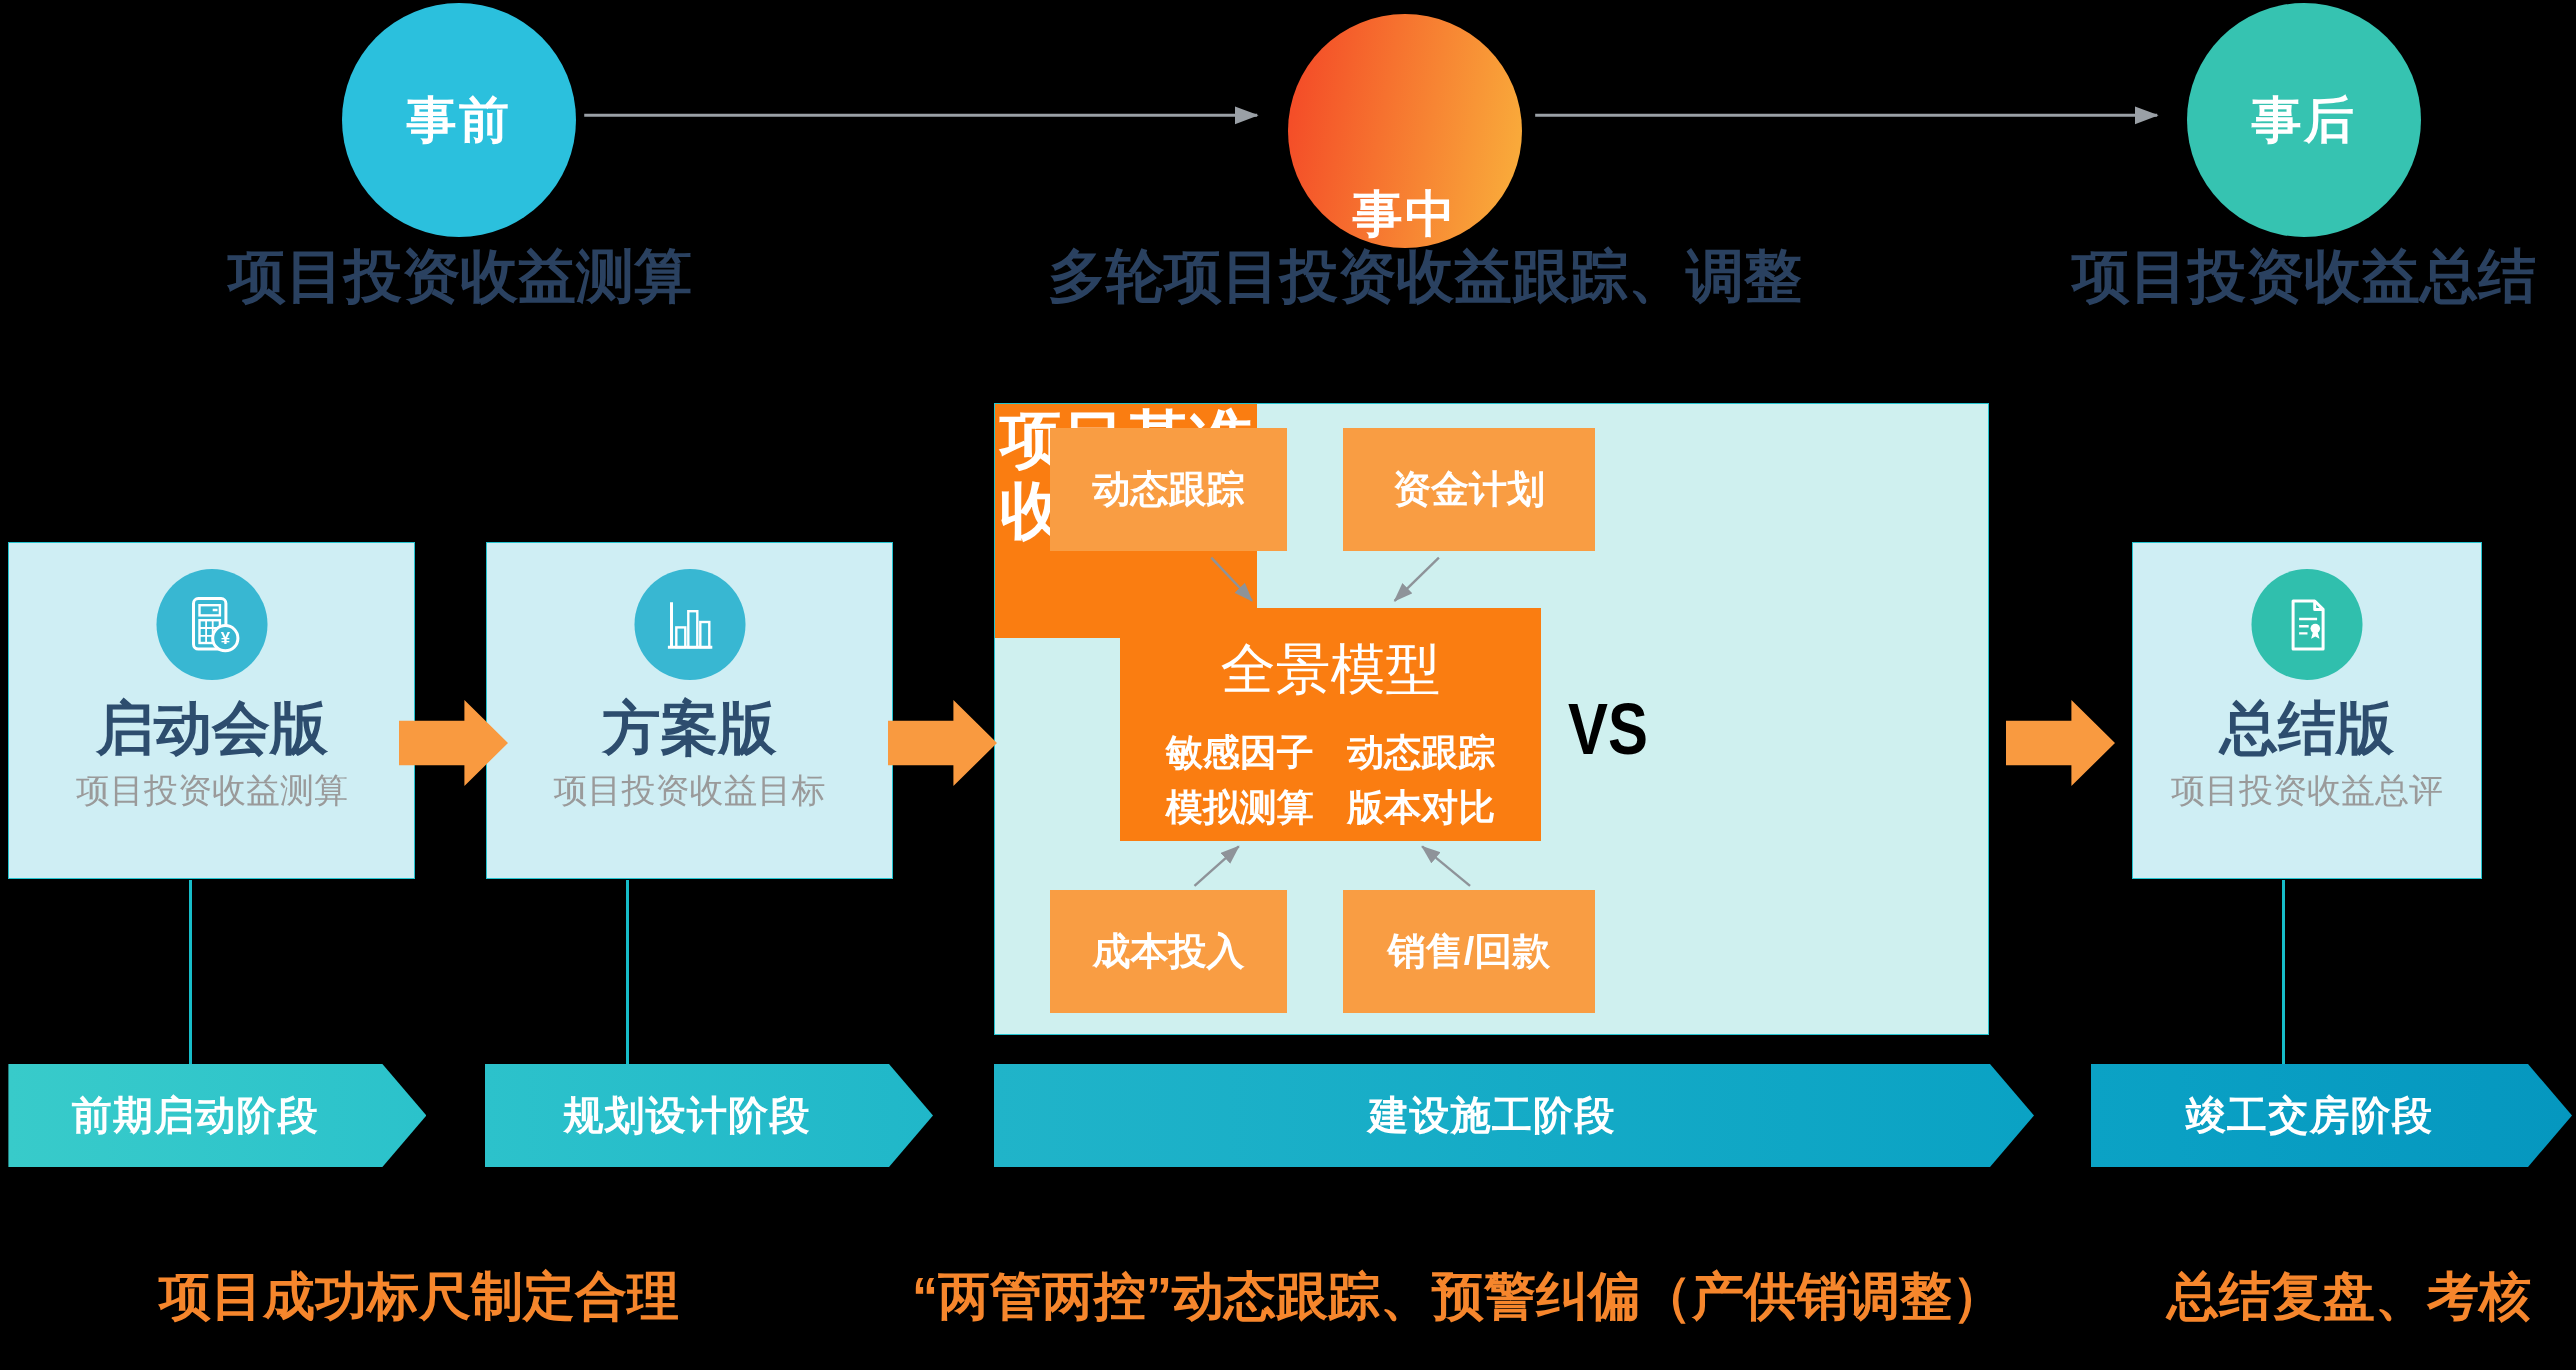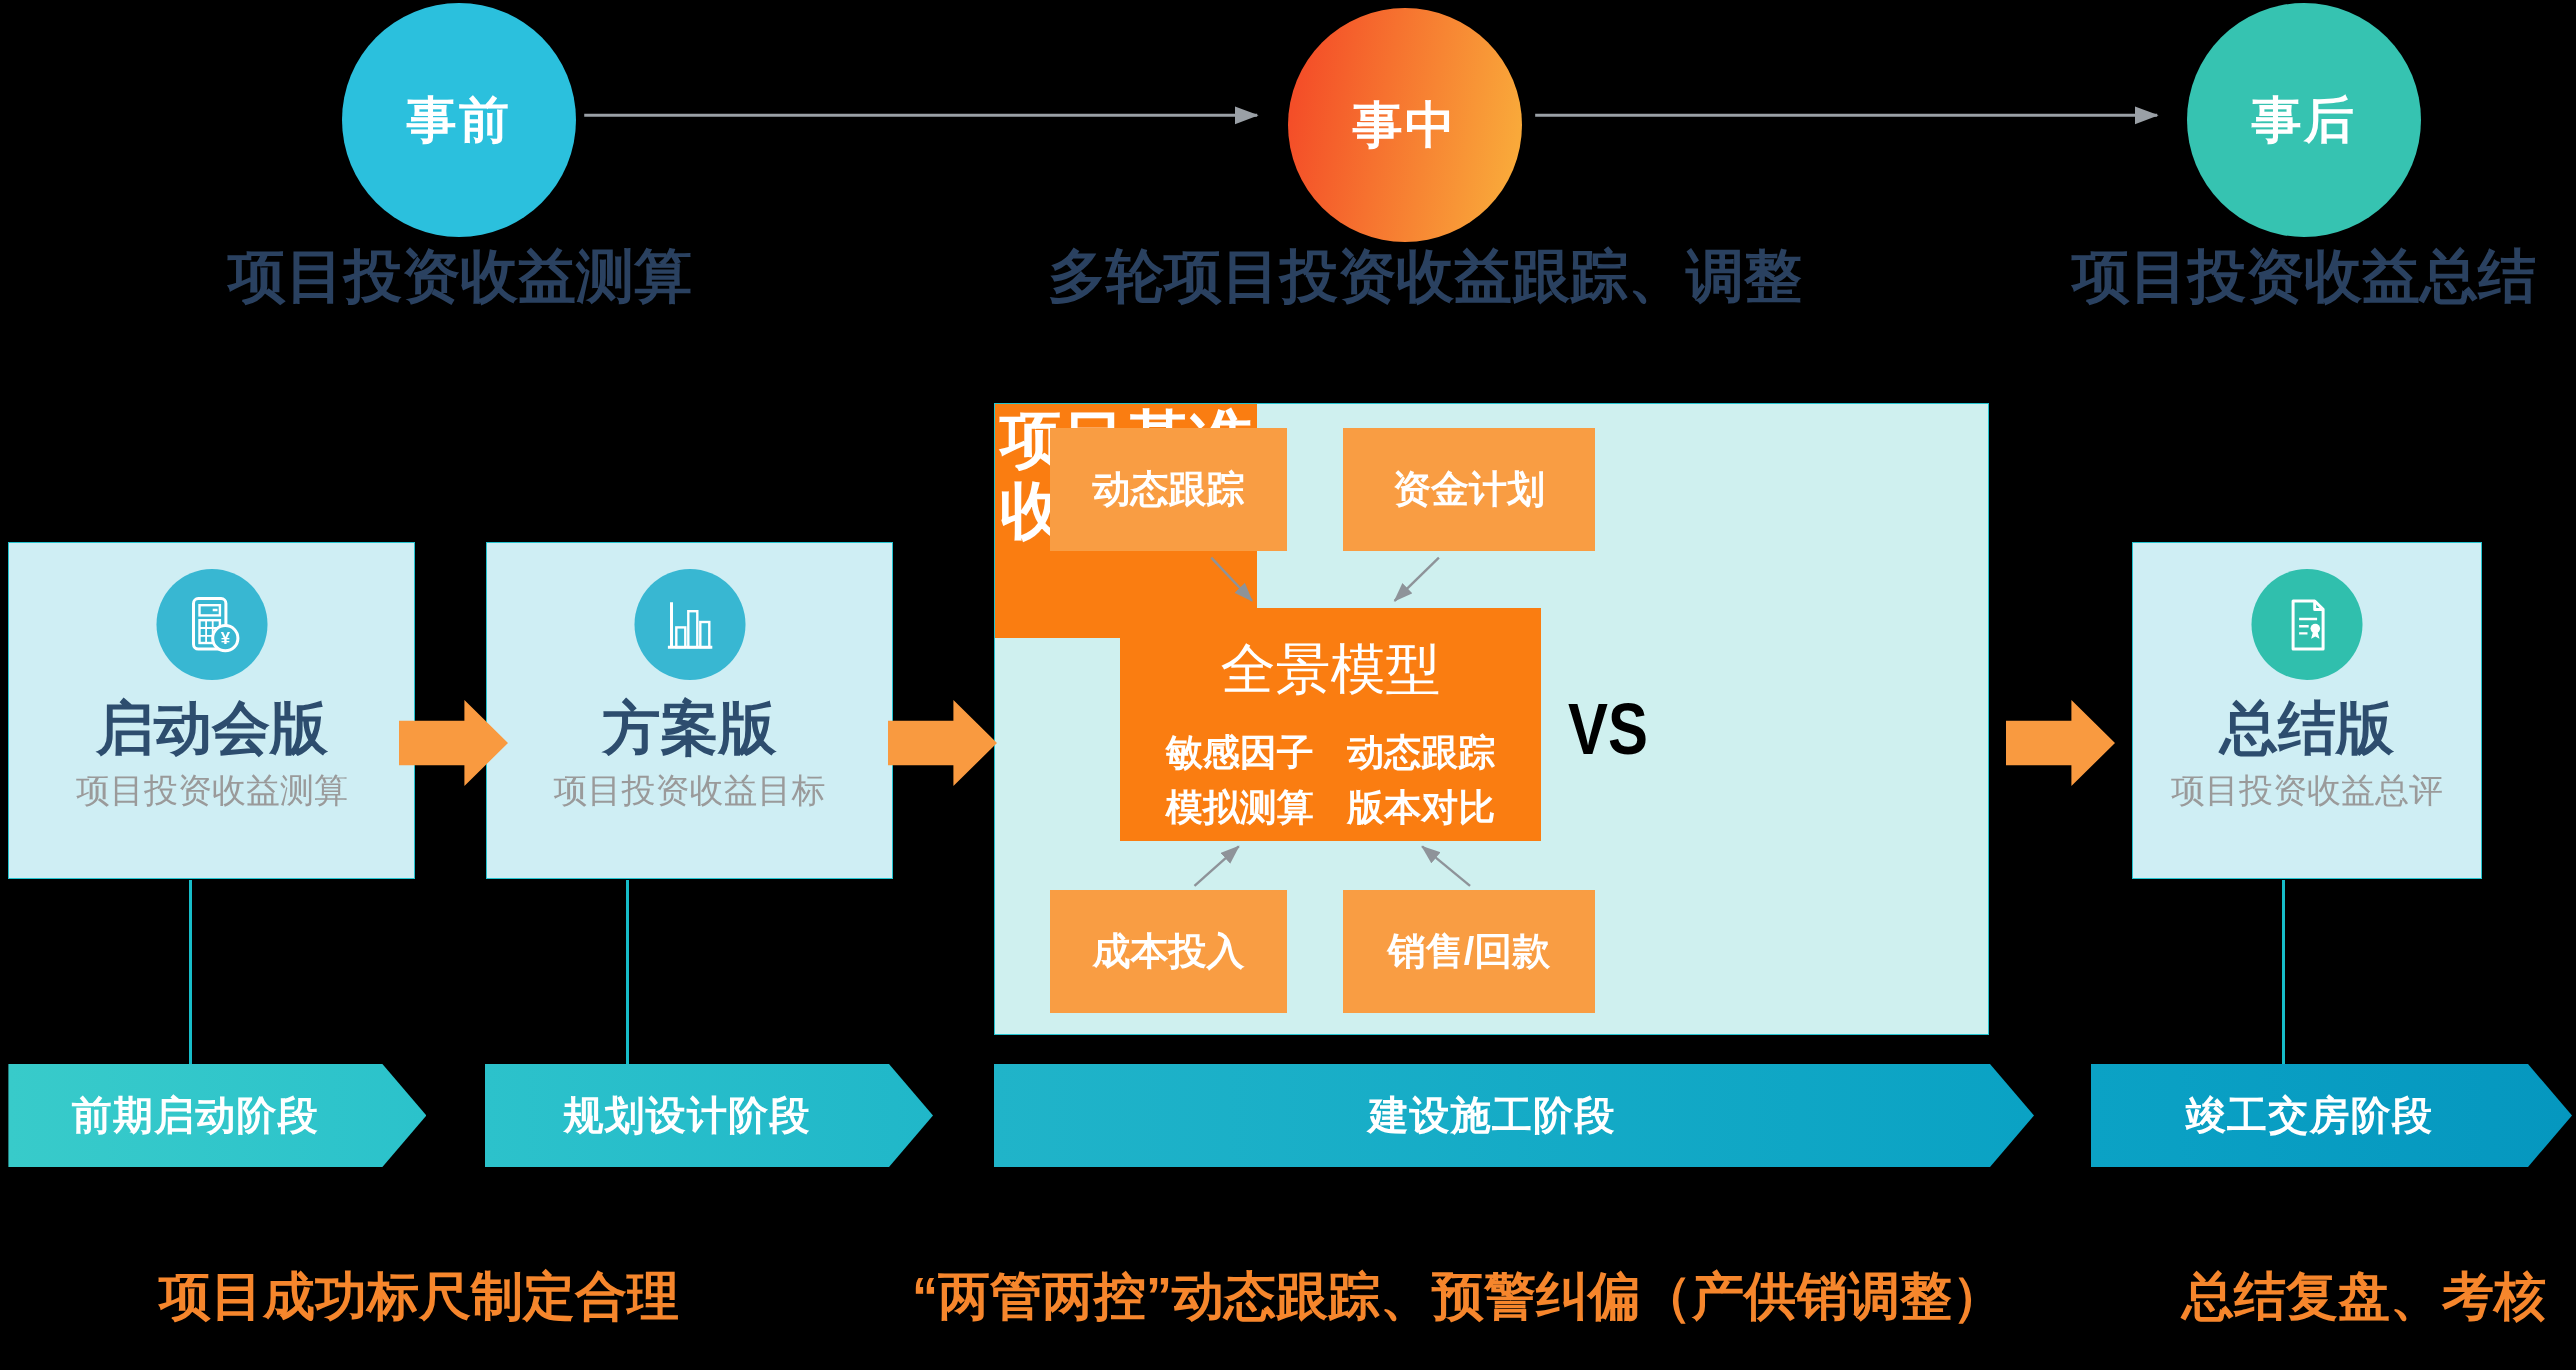--- a/index.html
+++ b/index.html
@@ -3,21 +3,21 @@
 <meta charset="utf-8">
 <style>
   html,body{margin:0;padding:0;background:#000;}
   .canvas{position:relative;width:2576px;height:1370px;background:#000;overflow:hidden;
           font-family:"Liberation Sans","DejaVu Sans",sans-serif;}
   
   .phase-circle{position:absolute;width:234px;height:234px;border-radius:50%;
         display:flex;align-items:center;justify-content:center;
         color:#fff;font-weight:bold;font-size:50px;letter-spacing:2.4px;}
   .c-pre{left:342px;top:3px;background:#2bc0dd;}
-  .c-mid{left:1288px;top:8px;background:linear-gradient(100deg,#f44e28 8%,#f9a93a 92%);}
+  .c-mid{left:1288px;top:14px;background:linear-gradient(100deg,#f44e28 8%,#f9a93a 92%);align-items:flex-end;}
   .c-post{left:2187px;top:3px;background:#36c3b1;}
   
   .sec-header{position:absolute;top:238px;transform:translateX(-50%);white-space:nowrap;
         font-size:58px;font-weight:bold;color:#2a4160;}
   
   .vbox{position:absolute;top:542px;width:407px;height:337px;background:#cfeef4;
         border:1.8px solid #23c3cf;box-sizing:border-box;}
   .vbox .icircle{position:absolute;left:50%;top:26px;transform:translateX(-50%);
         width:111px;height:111px;border-radius:50%;display:flex;align-items:center;justify-content:center;}
   .icircle.cyan{background:#38b7d2;}
@@ -182,16 +182,16 @@
   <div class="conn" style="left:626px;"></div>
   <div class="conn" style="left:2282px;"></div>
 
   <div class="stage s1">前期启动阶段</div>
   <div class="stage s2">规划设计阶段</div>
   <div class="stage s3">建设施工阶段</div>
   <div class="stage s4">竣工交房阶段</div>
 
   <div class="caption" style="left:419px;">项目成功标尺制定合理</div>
   <div class="caption" style="left:1458px;">“两管两控”动态跟踪、预警纠偏（产供销调整）</div>
-  <div class="caption" style="left:2349px;margin-left:15px;">总结复盘、考核</div>
+  <div class="caption" style="left:2349px;">总结复盘、考核</div>
 
 </div>
 
 
 </body></html>

